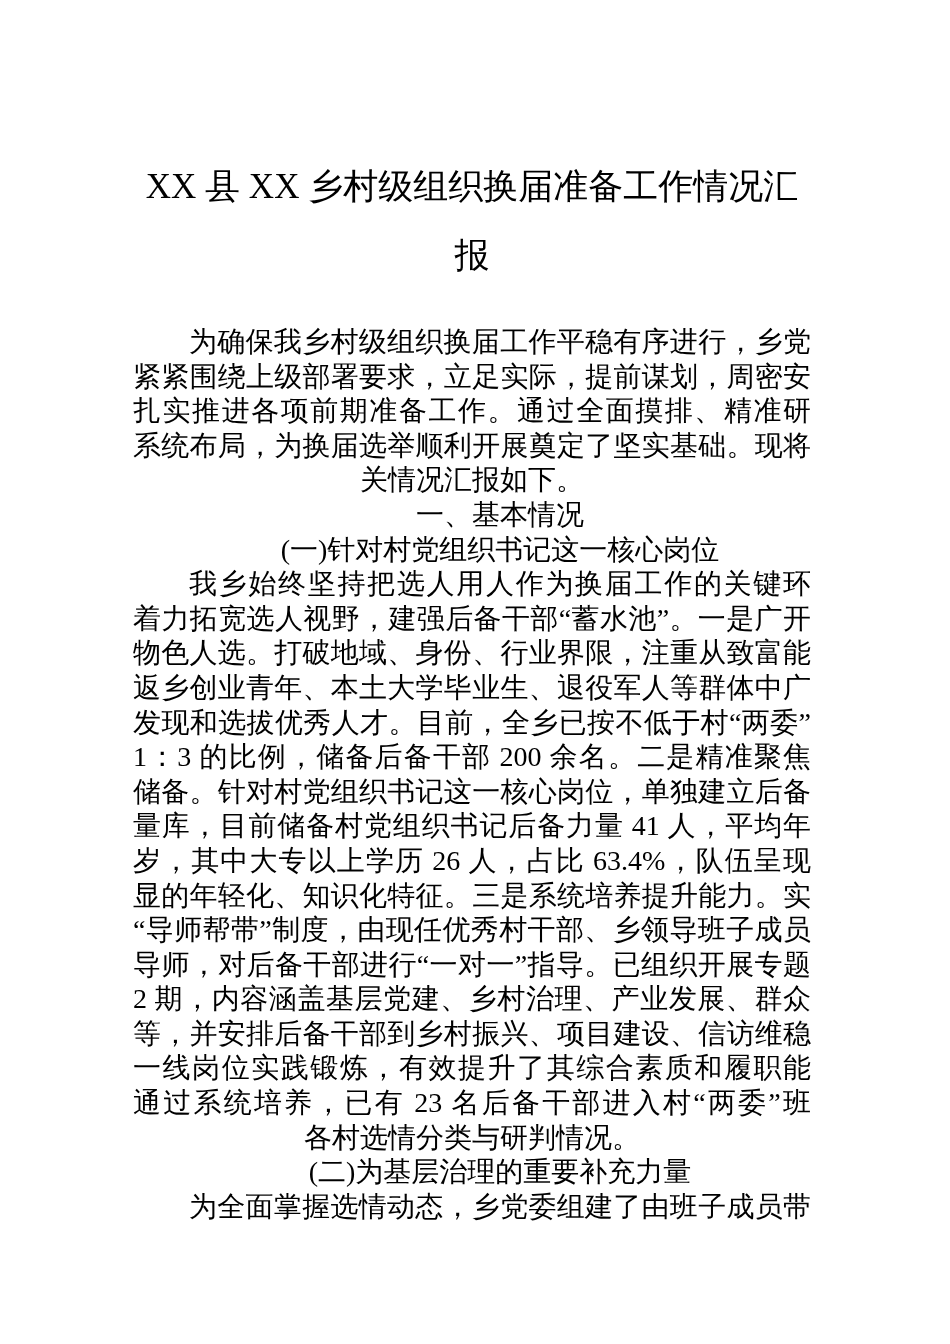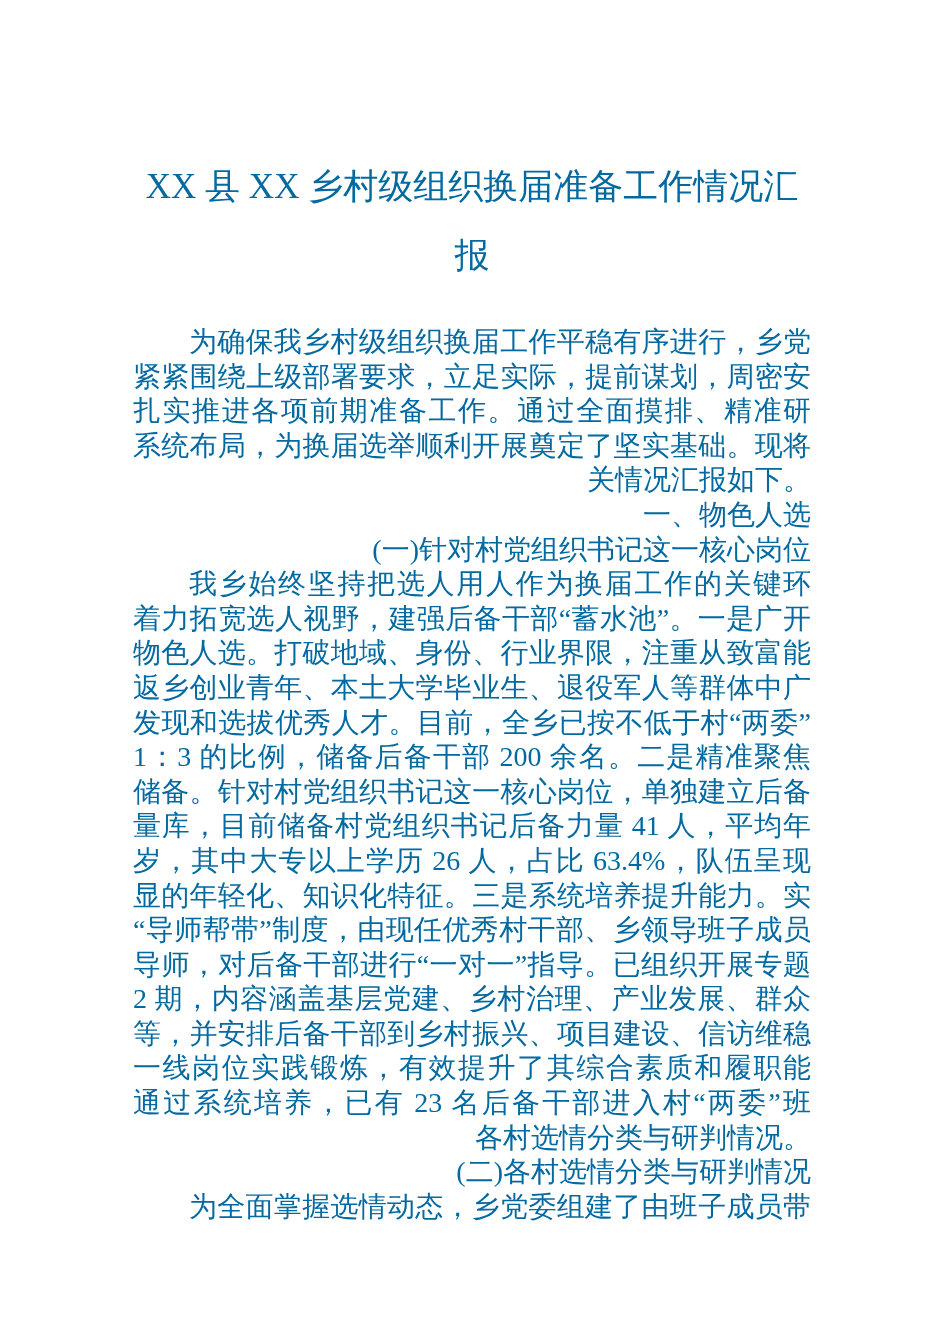--- a/index.html
+++ b/index.html
@@ -1,21 +1,21 @@
 <!DOCTYPE html>
 <html lang="zh"><head>
 <meta charset="utf-8">
 <style>
   html, body { margin: 0; padding: 0; background: #ffffff; }
   .page {
     position: relative;
     width: 950px;
     height: 1344px;
     background: #ffffff;
-    color: #0369a1;
+    color: #000000;
     font-family: "Liberation Serif", "DejaVu Serif", serif;
     overflow: hidden;
   }
   .doc-title {
     position: absolute;
     left: 133px;
     top: 152px;
     width: 678px;
     font-size: 35px;
     line-height: 69px;
@@ -28,21 +28,21 @@
     top: 325px;
     width: 678px;
     font-size: 28px;
     line-height: 34.6px;
     font-weight: 400;
   }
   .line {
     width: 678px;
     height: 34.6px;
     overflow: hidden;
-    text-align: right;
+    text-align: center;
   }
   .line.j {
     text-align: justify;
     text-align-last: justify;
   }
   .line.ind { text-indent: 2em; }
   .title-line { width: 678px; height: 69px; overflow: hidden; }
 </style>
 </head>
 <body>
@@ -51,35 +51,35 @@
   <div class="doc-title" id="title-container">
       <div class="title-line">XX 县 XX 乡村级组织换届准备工作情况汇</div>
       <div class="title-line">报</div>
     </div>
   <div class="doc-body" id="body-container">
       <div class="line j ind">为确保我乡村级组织换届工作平稳有序进行，乡党委</div>
       <div class="line j">紧紧围绕上级部署要求，立足实际，提前谋划，周密安排</div>
       <div class="line j">扎实推进各项前期准备工作。通过全面摸排、精准研判、</div>
       <div class="line j">系统布局，为换届选举顺利开展奠定了坚实基础。现将有</div>
       <div class="line">关情况汇报如下。</div>
-      <div class="line ind">一、物色人选</div>
+      <div class="line ind">一、基本情况</div>
       <div class="line ind">(一)针对村党组织书记这一核心岗位</div>
       <div class="line j ind">我乡始终坚持把选人用人作为换届工作的关键环节，</div>
       <div class="line j">着力拓宽选人视野，建强后备干部“蓄水池”。一是广开渠道</div>
       <div class="line j">物色人选。打破地域、身份、行业界限，注重从致富能手</div>
       <div class="line j">返乡创业青年、本土大学毕业生、退役军人等群体中广泛</div>
       <div class="line j">发现和选拔优秀人才。目前，全乡已按不低于村“两委”职数</div>
       <div class="line j">1：3 的比例，储备后备干部 200 余名。二是精准聚焦主职</div>
       <div class="line j">储备。针对村党组织书记这一核心岗位，单独建立后备力</div>
       <div class="line j">量库，目前储备村党组织书记后备力量 41 人，平均年龄 33</div>
       <div class="line j">岁，其中大专以上学历 26 人，占比 63.4%，队伍呈现出明</div>
       <div class="line j">显的年轻化、知识化特征。三是系统培养提升能力。实施</div>
       <div class="line j">“导师帮带”制度，由现任优秀村干部、乡领导班子成员担任</div>
       <div class="line j">导师，对后备干部进行“一对一”指导。已组织开展专题培训</div>
       <div class="line j">2 期，内容涵盖基层党建、乡村治理、产业发展、群众工作</div>
       <div class="line j">等，并安排后备干部到乡村振兴、项目建设、信访维稳等</div>
       <div class="line j">一线岗位实践锻炼，有效提升了其综合素质和履职能力。</div>
       <div class="line j">通过系统培养，已有 23 名后备干部进入村“两委”班子，成</div>
       <div class="line">各村选情分类与研判情况。</div>
-      <div class="line ind">(二)各村选情分类与研判情况</div>
+      <div class="line ind">(二)为基层治理的重要补充力量</div>
       <div class="line j ind">为全面掌握选情动态，乡党委组建了由班子成员带队</div>
     </div>
 </div>
 
 </body></html>

